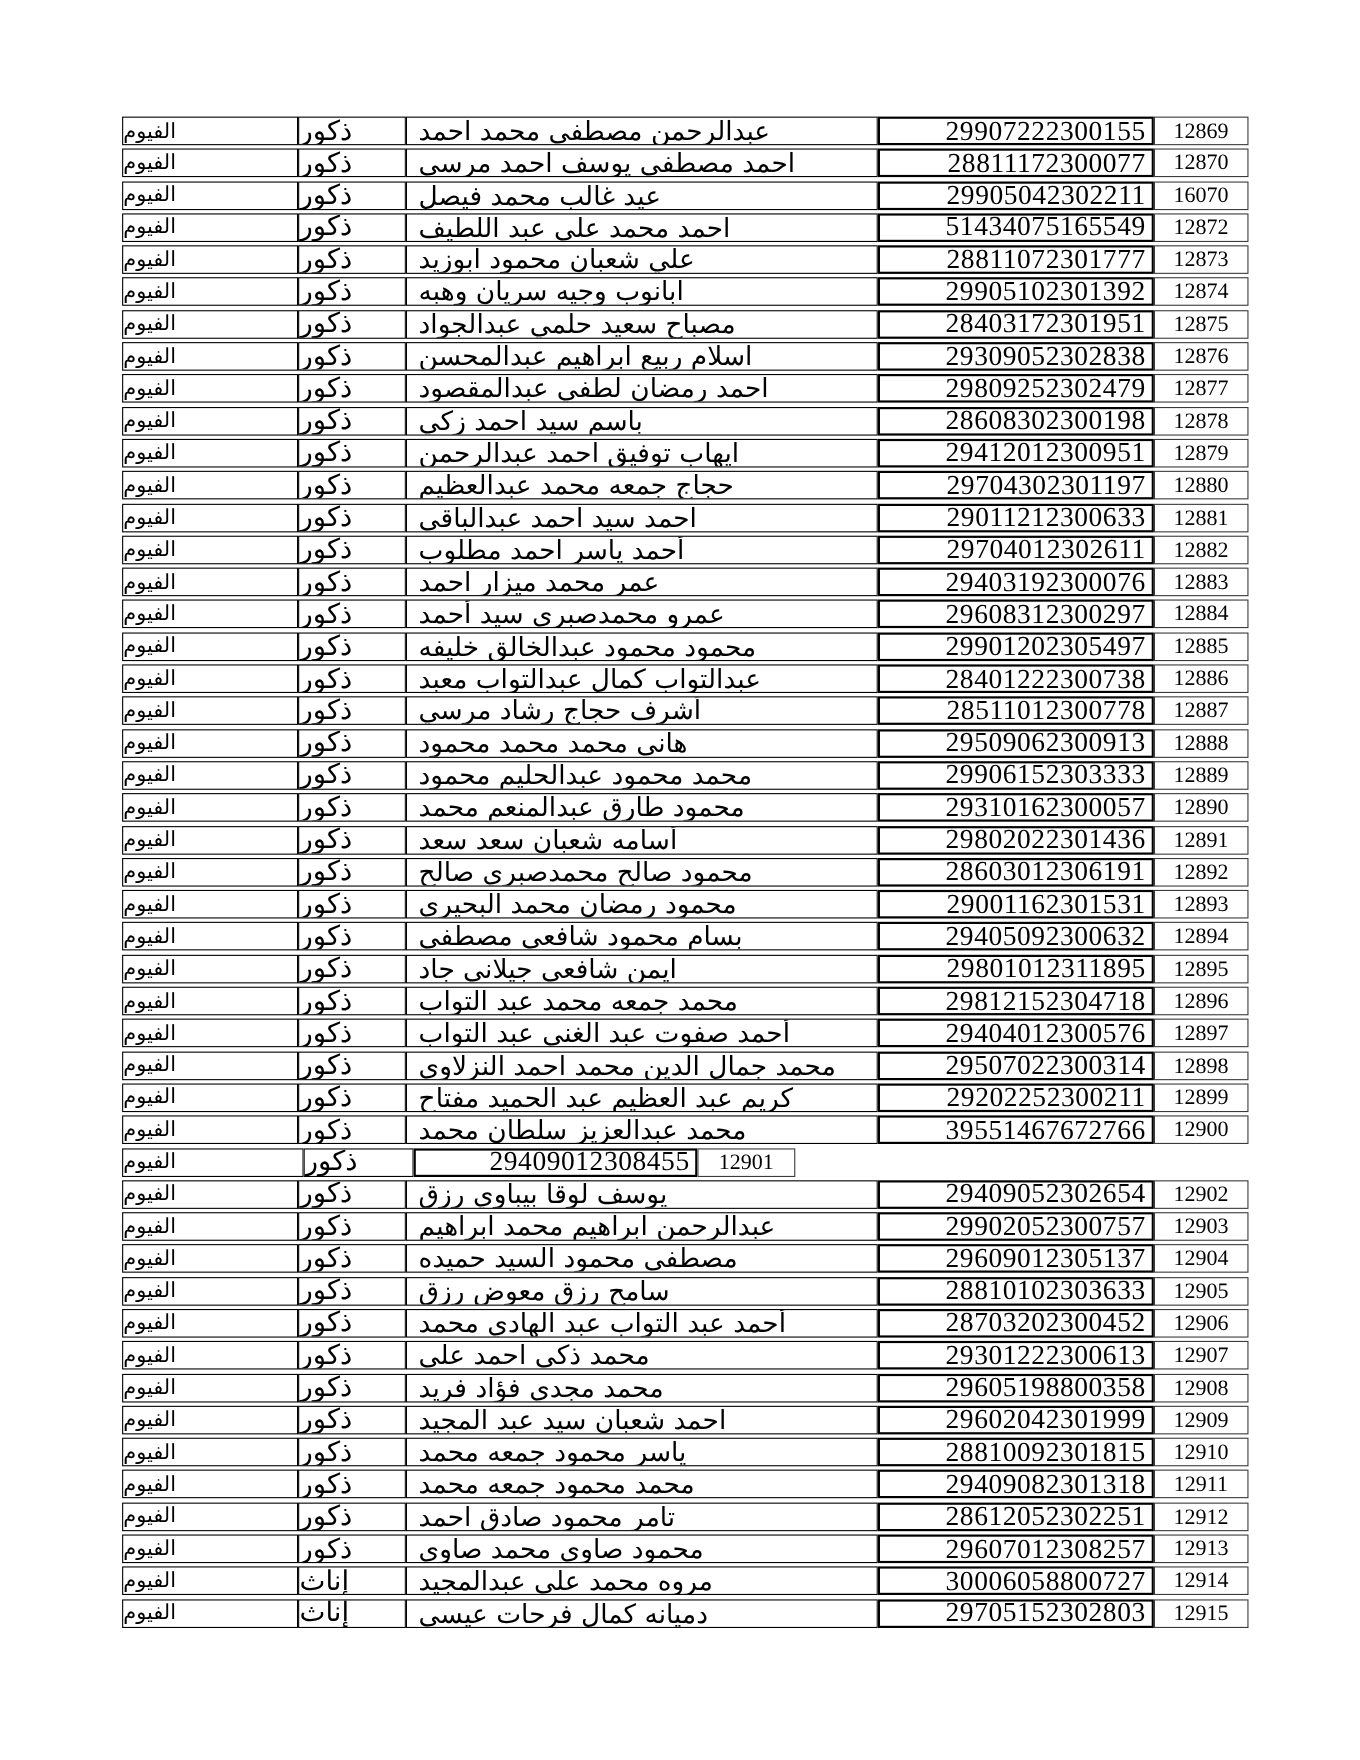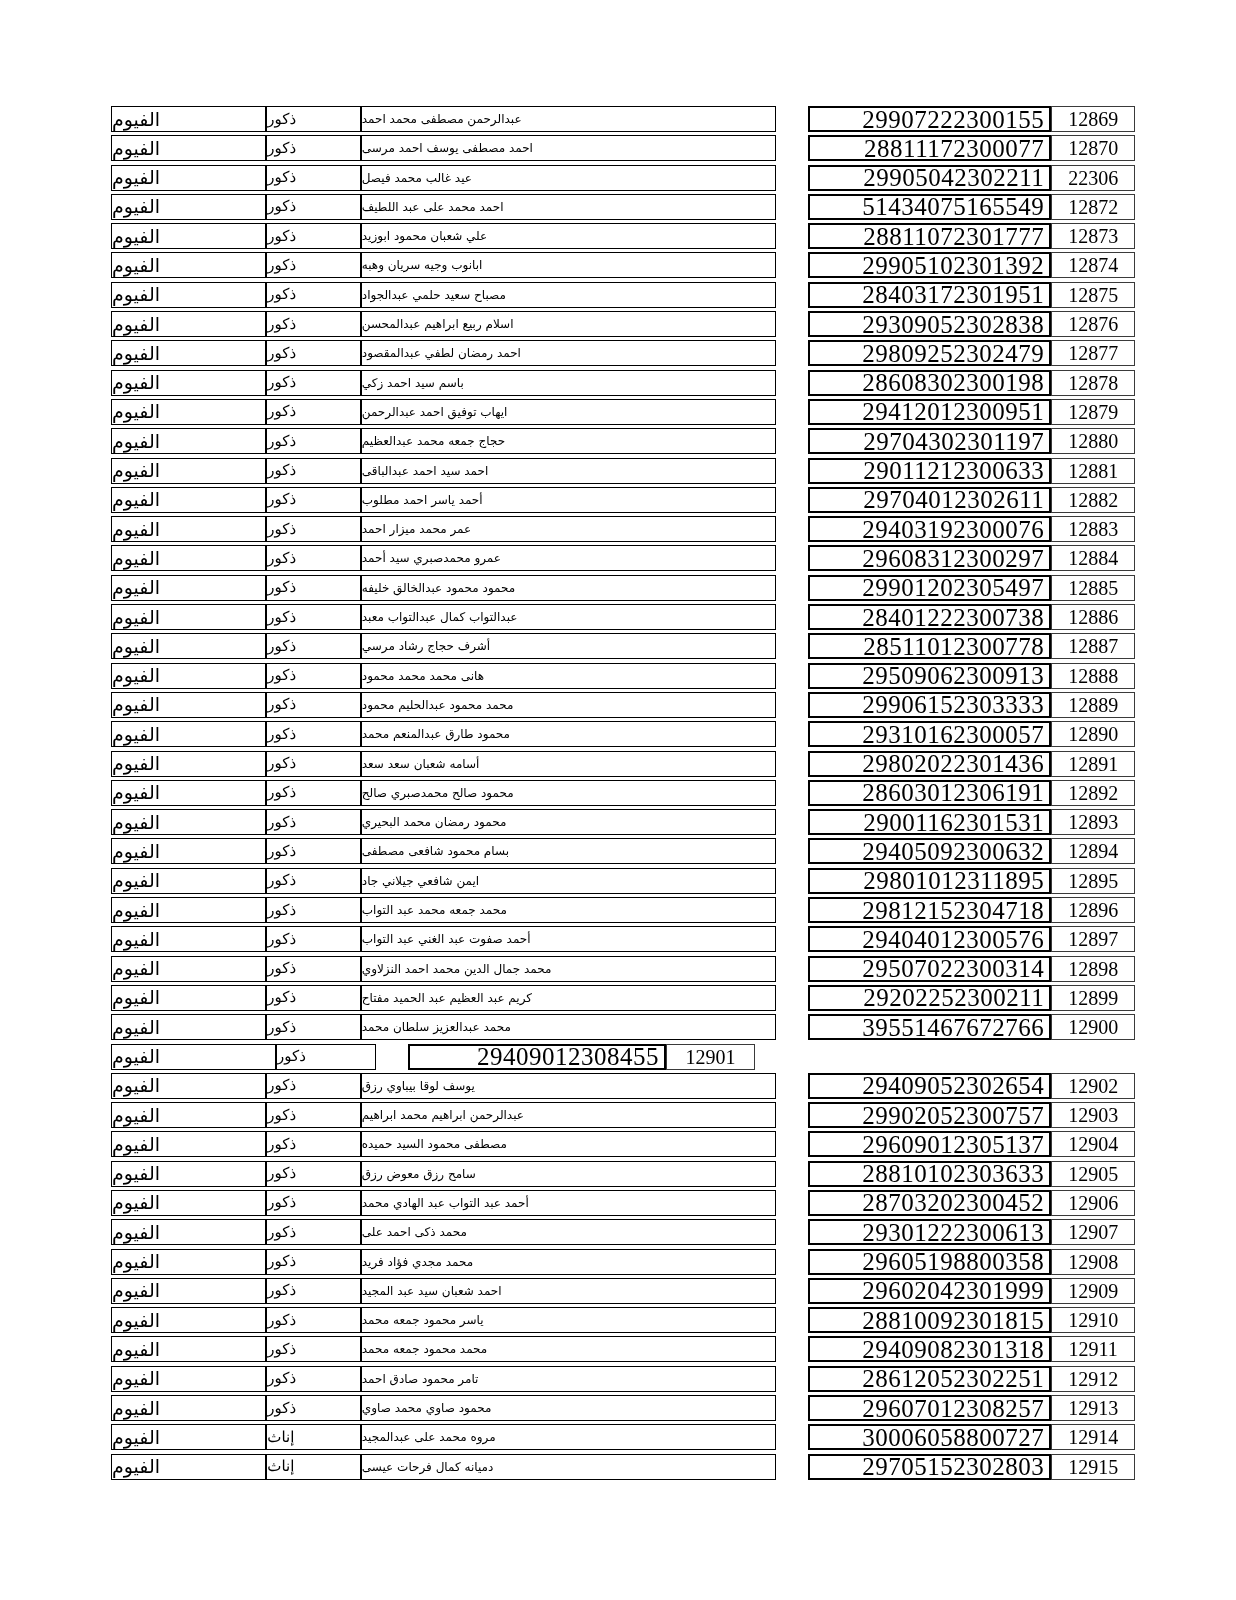--- a/index.html
+++ b/index.html
@@ -45,39 +45,39 @@
     width: 165px;
     justify-content: flex-end;
     padding-right: 4px;
     font-size: 19px;
     font-family: "DejaVu Sans", sans-serif;
   }
   .cell-gender {
     width: 100px;
     justify-content: flex-end;
     padding-right: 6px;
-    font-size: 15px;
+    font-size: 25px;
     font-family: Liberation Serif, serif;
   }
   .cell-name {
     width: 442px;
     justify-content: flex-end;
     padding-right: 4px;
-    font-size: 12px;
+    font-size: 24px;
     font-family: "DejaVu Sans", sans-serif;
+    padding-left: 11px;
   }
   .cell-id {
     width: 258px;
     border-width: 2px;
     justify-content: flex-end;
     padding-right: 5px;
     font-size: 25px;
     letter-spacing: 0.5px;
     font-family: "Liberation Serif", serif;
-    margin-left: 32px;
   }
   .cell-serial {
     width: 89px;
     border-color: #3a3a3a;
     justify-content: center;
     font-size: 20px;
     font-family: "Liberation Serif", serif;
   }
 </style>
 </head>
@@ -99,21 +99,21 @@
     <div class="cell cell-name" dir="rtl">احمد مصطفى يوسف احمد مرسى</div>
     <div class="cell cell-id" dir="ltr">28811172300077</div>
     <div class="cell cell-serial" dir="ltr">12870</div>
   </div>
 
   <div class="table-row">
     <div class="cell cell-region" dir="rtl">الفيوم</div>
     <div class="cell cell-gender" dir="rtl">ذكور</div>
     <div class="cell cell-name" dir="rtl">عيد غالب محمد فيصل</div>
     <div class="cell cell-id" dir="ltr">29905042302211</div>
-    <div class="cell cell-serial" dir="ltr">22306</div>
+    <div class="cell cell-serial" dir="ltr">16070</div>
   </div>
 
   <div class="table-row">
     <div class="cell cell-region" dir="rtl">الفيوم</div>
     <div class="cell cell-gender" dir="rtl">ذكور</div>
     <div class="cell cell-name" dir="rtl">احمد محمد على عبد اللطيف</div>
     <div class="cell cell-id" dir="ltr">51434075165549</div>
     <div class="cell cell-serial" dir="ltr">12872</div>
   </div>
 

